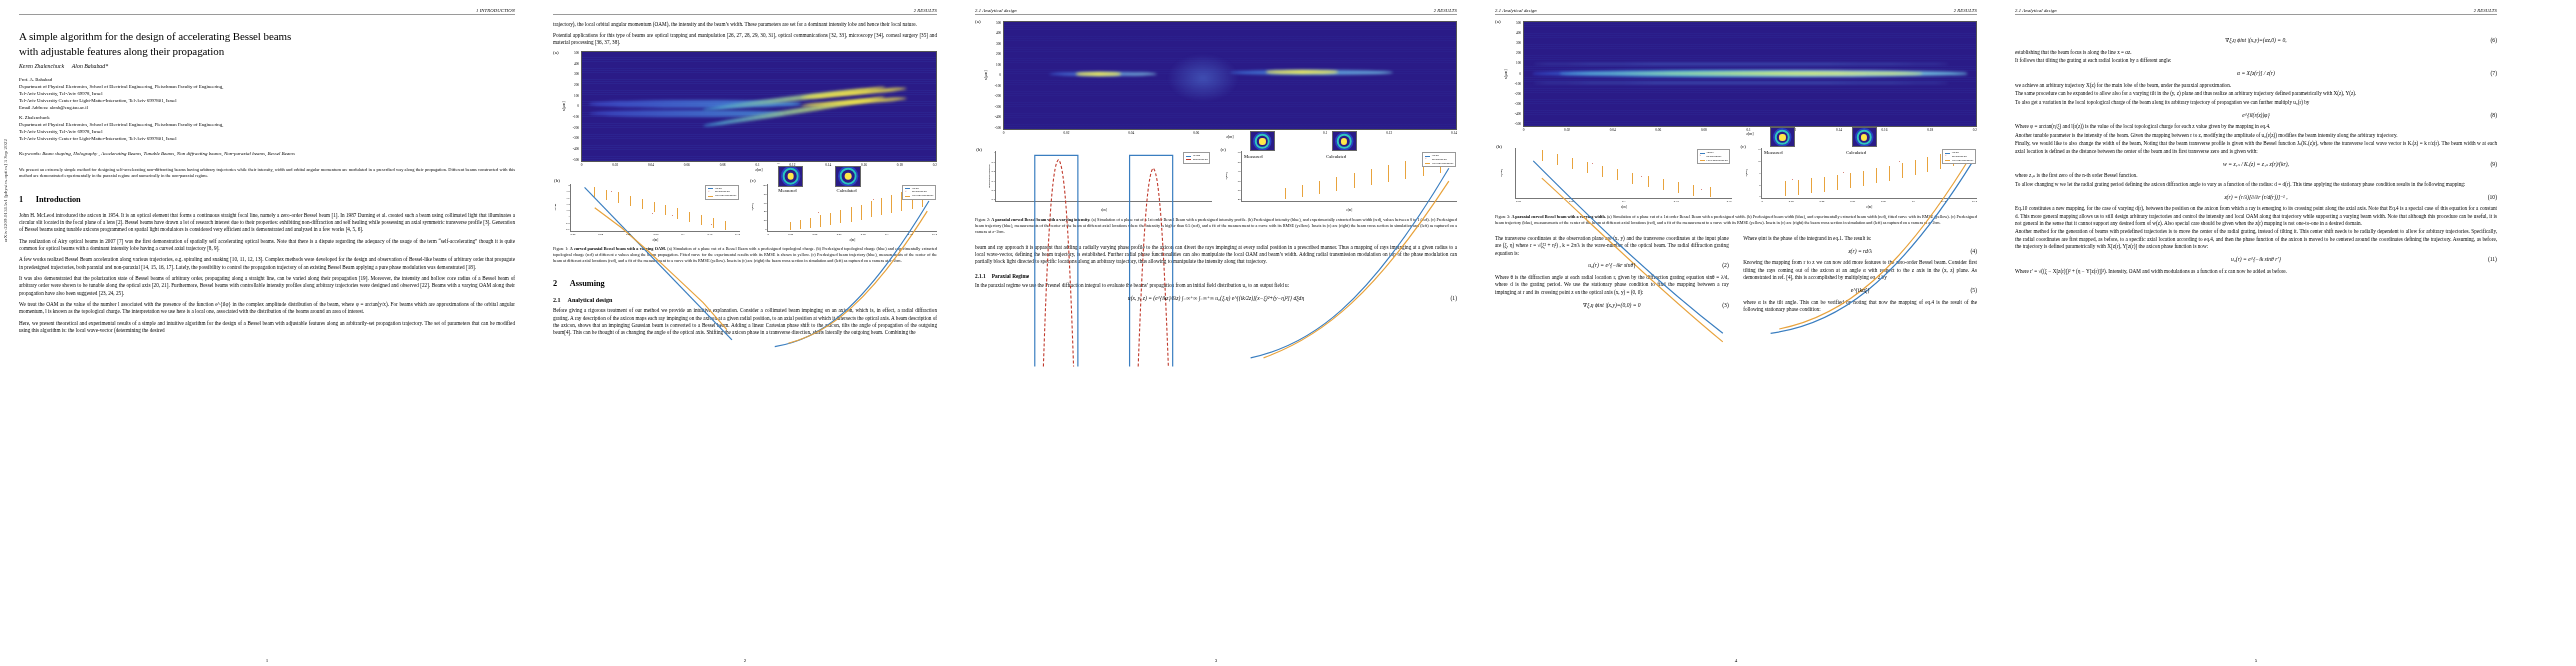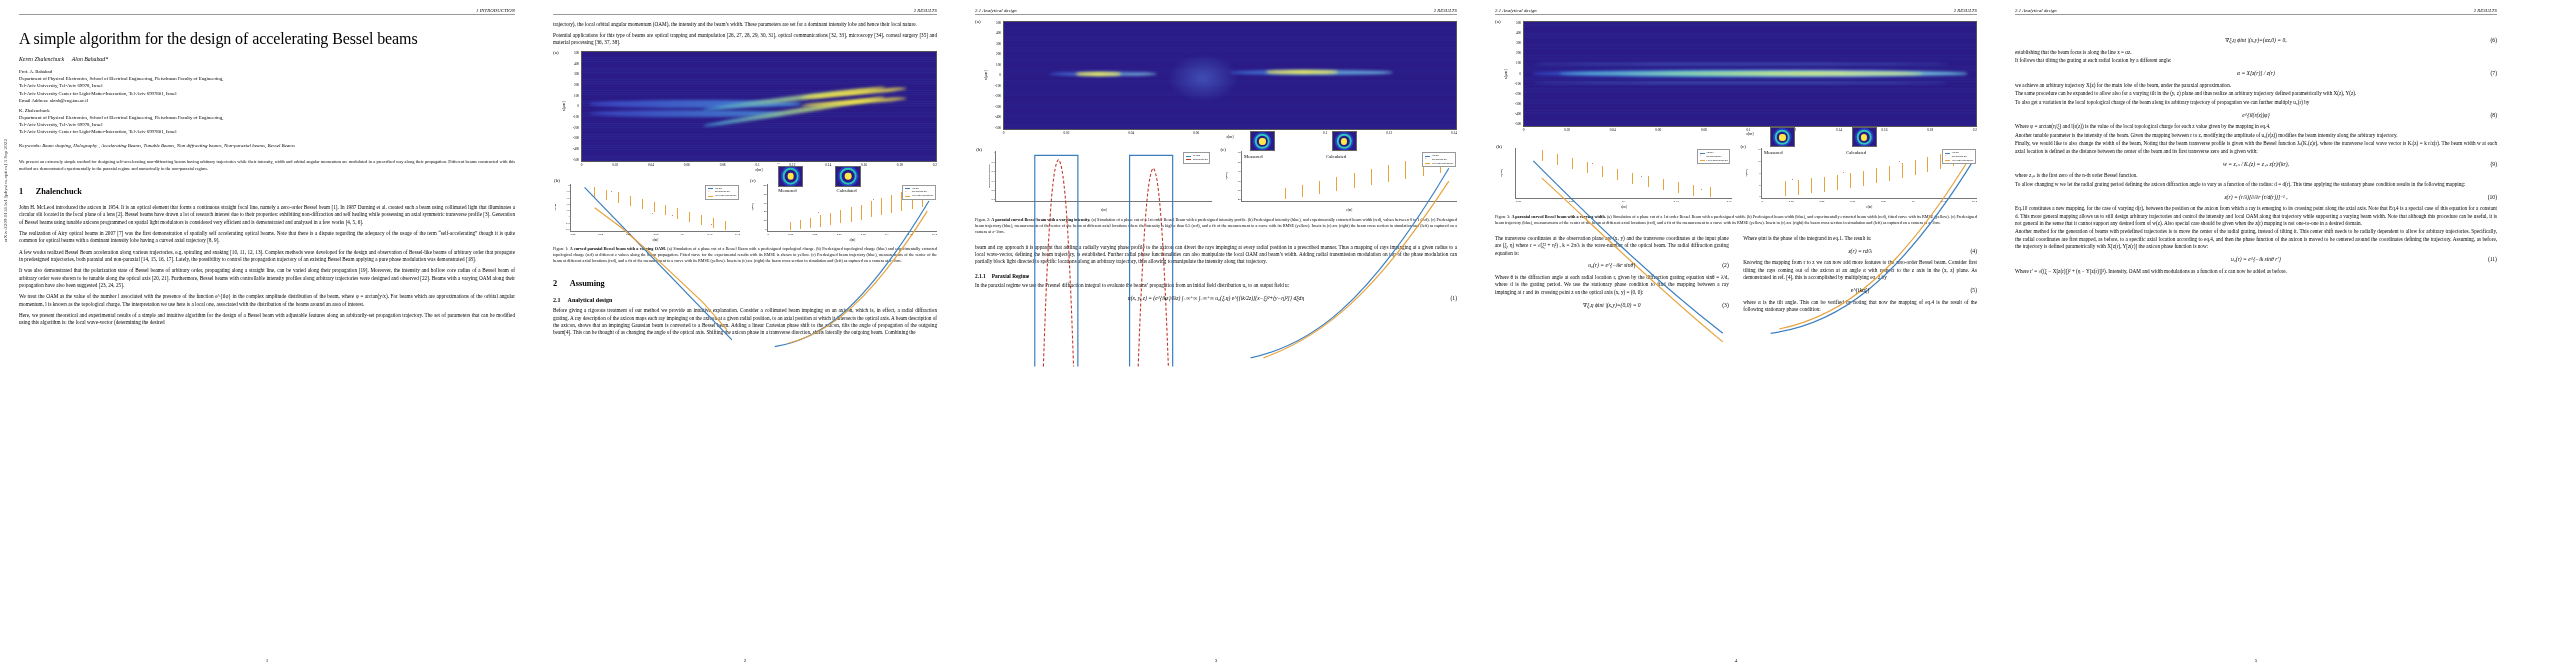--- a/index.html
+++ b/index.html
@@ -40,21 +40,21 @@
     font-style: italic; font-size: 4.7px; letter-spacing: 0.1px;
     border-bottom: 0.8px solid #9a9a9a;
     padding-bottom: 1.1px; margin-bottom: 5.6px;
     height: 7.2px;
   }
   .runhead .rh-l, .runhead .rh-r { white-space: nowrap; }
   .runhead .rh-r { font-variant: small-caps; }
 
   
   .title {
-    font-size: 16px; line-height: 1.28; font-weight: 400;
+    font-size: 11px; line-height: 1.28; font-weight: 400;
     margin: 14.5px 0 5.6px 0; letter-spacing: -0.1px;
   }
   .authors { font-style: italic; font-size: 5.8px; margin: 3.3px 0 6.7px 0; }
   .authors span { margin-right: 7.8px; }
   .affil { font-size: 4.8px; line-height: 1.48; }
   .affil .nm { margin-top: 2.8px; }
   .kw { font-size: 5px; line-height: 1.5; margin-top: 7.2px; }
   .kw .kwlabel { font-style: normal; }
   .kw .kwitems { font-style: italic; }
   .abstract { font-size: 4.4px; line-height: 1.55; margin-top: 9.4px; text-align: justify; }
@@ -184,20 +184,21 @@
   <div class="page p1">
     <div class="runhead">
       <span class="rh-l"></span>
       <span class="rh-r">1   INTRODUCTION</span>
     </div>
 
     <div class="arxiv-stamp">arXiv:2209.01315v1  [physics.optics]  3 Sep 2022</div>
 
     <div class="title">
       <div>A simple algorithm for the design of accelerating Bessel beams</div>
+      <div>with adjustable features along their propagation</div>
     </div>
 
     <div class="authors">
       <span>Keren Zhalenchuck</span><span>Alon Bahabad*</span>
     </div>
 
     <div class="affil">
       <div class="nm">Prof. A. Bahabad</div>
       <div>Department of Physical Electronics, School of Electrical Engineering, Fleischman Faculty of Engineering,</div>
       <div>Tel-Aviv University, Tel-Aviv 69978, Israel</div>
@@ -210,21 +211,21 @@
     </div>
 
     <div class="kw">
       <span class="kwlabel">Keywords:</span>
       <span class="kwitems">Beam shaping, Holography , Accelerating Beams, Tunable Beams, Non diffracting beams, Non-paraxial beams, Bessel Beams</span>
     </div>
 
     <div class="abstract">We present an extremely simple method for designing self-accelerating non-diffracting beams having arbitrary trajectories while their intensity, width and orbital angular momentum are modulated in a prescribed way along their propagation. Different beams constructed with this method are demonstrated experimentally in the paraxial regime and numerically in the non-paraxial regime.</div>
 
     <h2 class="sec">
-      <span class="num">1</span><span>Zhalenchuck</span>
+      <span class="num">1</span><span>Introduction</span>
     </h2>
 
     <p class="body">John H. McLeod introduced the axicon in 1954. It is an optical element that forms a continuous straight focal line, namely a zero-order Bessel beam [1]. In 1987 Durning et al. created such a beam using collimated light that illuminates a circular slit located in the focal plane of a lens [2]. Bessel beams have drawn a lot of research interest due to their properties: exhibiting non-diffraction and self healing while possessing an axial symmetric transverse profile [3]. Generation of Bessel beams using tunable axicons programmed on spatial light modulators is considered very efficient and is demonstrated and analyzed in a few works [4, 5, 6].</p>
     <p class="body">The realization of Airy optical beams in 2007 [7] was the first demonstration of spatially self accelerating optical beams. Note that there is a dispute regarding the adequacy of the usage of the term “self-accelerating” though it is quite common for optical beams with a dominant intensity lobe having a curved axial trajectory [8, 9].</p>
     <p class="body">A few works realized Bessel Beam acceleration along various trajectories, e.g. spiraling and snaking [10, 11, 12, 13]. Complex methods were developed for the design and observation of Bessel-like beams of arbitrary order that propagate in predesigned trajectories, both paraxial and non-paraxial [14, 15, 16, 17]. Lately, the possibility to control the propagation trajectory of an existing Bessel Beam applying a pure phase modulation was demonstrated [18].</p>
     <p class="body">It was also demonstrated that the polarization state of Bessel beams of arbitrary order, propagating along a straight line, can be varied along their propagation [19]. Moreover, the intensity and hollow core radius of a Bessel beam of arbitrary order were shown to be tunable along the optical axis [20, 21]. Furthermore, Bessel beams with controllable intensity profiles along arbitrary trajectories were designed and observed [22]. Beams with a varying OAM along their propagation have also been suggested [23, 24, 25].</p>
     <p class="body">We treat the OAM as the value of the number l associated with the presence of the function e^{ilφ} in the complex amplitude distribution of the beam, where φ = arctan(y/x). For beams which are approximations of the orbital angular momentum, l is known as the topological charge. The interpretation we use here is a local one, associated with the distribution of the beams around an area of interest.</p>
     <p class="body">Here, we present theoretical and experimental results of a simple and intuitive algorithm for the design of a Bessel beam with adjustable features along an arbitrarily-set propagation trajectory. The set of parameters that can be modified using this algorithm is: the local wave-vector (determining the desired</p>
 
     <div class="pageno">1</div>

